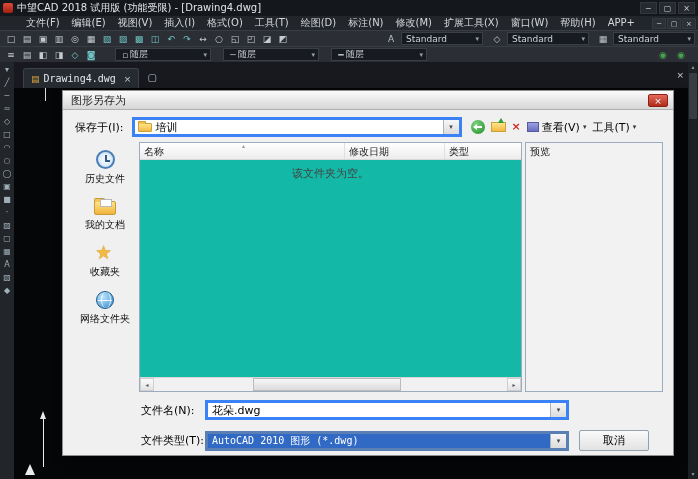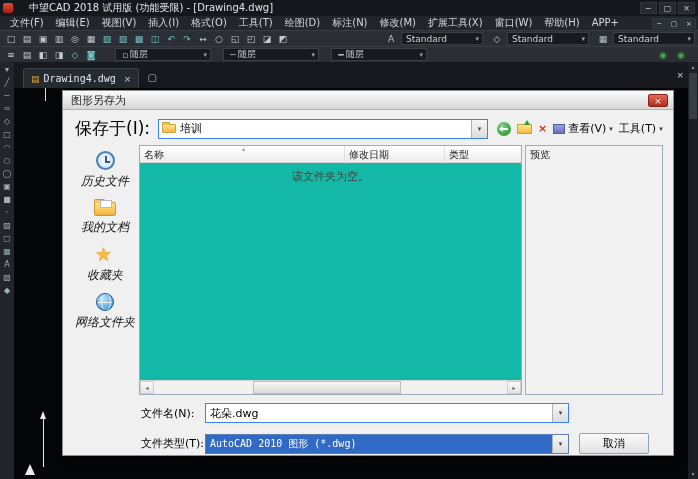--- a/index.html
+++ b/index.html
@@ -4,29 +4,29 @@
 <style>
   * { box-sizing: border-box; }
   html,body { margin:0; padding:0; background:#000; }
   .app {
     position:relative; width:698px; height:479px; overflow:hidden;
     background:#07080a; font-family:"DejaVu Sans","Liberation Sans",sans-serif;
     font-size:11px; cursor:default; user-select:none;
   }
   
   .titlebar { position:absolute; left:0; top:0; right:0; height:16px; background:#14171c;
-    display:flex; align-items:center; padding:0 3px; gap:16px; }
+    display:flex; align-items:center; padding:0 3px; gap:4px; }
   .app-icon { width:10px; height:10px; background:linear-gradient(#e04a39,#a01f12); border-radius:2px; flex:0 0 auto; }
   .title-text { color:#e2e5e9; font-size:10px; white-space:nowrap; }
   .win-btns { margin-left:auto; display:flex; gap:2px; }
   .wbtn { width:17px; height:12px; line-height:11px; text-align:center; font-size:8px;
     color:#c9ced4; background:#262a30; border:1px solid #32373e; }
   
   .menubar { position:absolute; left:0; top:16px; right:0; height:14px; background:#22262b;
-    display:flex; align-items:center; padding-left:4px; }
+    display:flex; align-items:center; padding-left:20px; }
   .menu-items { display:flex; align-items:center; height:100%; }
   .menu-item { padding:0 6px; font-size:10px; color:#d4d8dc; line-height:14px; white-space:nowrap; }
   .doc-btns { margin-left:auto; display:flex; gap:1px; padding-right:2px; }
   .dbtn { width:14px; height:11px; line-height:10px; font-size:7px; text-align:center;
     color:#c9ced4; background:#2b3036; border:1px solid #353a41; }
   
   .toolbar { position:absolute; left:0; right:0; height:16px; background:#2b2f35;
     border-top:1px solid #383d44; display:flex; align-items:center; padding:0 3px; }
   .tb1 { top:30px; } .tb2 { top:46px; }
   .tb-icons { display:flex; align-items:center; }
@@ -69,22 +69,22 @@
   .sarrow.bottom { margin-top:auto; }
   
   .dialog { position:absolute; left:62px; top:90px; width:612px; height:366px; background:#f0f0f0;
     border:1px solid #8f8f8f; box-shadow:3px 4px 10px rgba(0,0,0,.55); color:#000; }
   .dlg-title { height:19px; background:linear-gradient(#fbfbfb,#d6d6d6); border-bottom:1px solid #b0b0b0;
     display:flex; align-items:center; padding:0 5px 0 8px; }
   .dlg-title-text { font-size:11px; color:#222; }
   .dlg-close { margin-left:auto; width:20px; height:13px; line-height:12px; text-align:center;
     background:linear-gradient(#e36a5a,#b02a1b); border:1px solid #8d2015; border-radius:2px; color:#fff; font-size:9px; }
   .dlg-row1 { display:flex; align-items:center; margin:7px 8px 5px 12px; }
-  .r1-label { font-size:17px; margin-right:8px; white-space:nowrap; }
-  .combo { height:20px; background:#fff; border:1px solid #3b82f6; display:inline-flex; align-items:center; }
+  .r1-label { font-size:11px; margin-right:8px; white-space:nowrap; }
+  .combo { height:20px; background:#fff; border:3px solid #3b82f6; display:inline-flex; align-items:center; }
   .combo .dd-btn { margin-left:auto; width:16px; height:100%; background:linear-gradient(#f6f6f6,#dcdcdc);
     border-left:1px solid #aab4bf; font-size:7px; color:#445; display:flex; align-items:center; justify-content:center; }
   .savein { width:330px; padding-left:3px; gap:4px; }
   .folder-ico { position:relative; width:14px; height:9px; background:linear-gradient(#ffe48a,#f4b942);
     border:1px solid #caa23a; border-radius:1px; flex:0 0 auto; }
   .folder-ico::before { content:""; position:absolute; top:-3px; left:-1px; width:6px; height:2px;
     background:#f4c14f; border:1px solid #caa23a; border-bottom:none; border-radius:1px 1px 0 0; }
   .dlg-tools { margin-left:9px; display:flex; align-items:center; gap:6px; }
   .back-ico { display:block; width:14px; height:14px; border-radius:50%;
     background:radial-gradient(circle at 35% 30%, #7dd37f, #1f8c26); position:relative; }
@@ -94,21 +94,21 @@
   .upfolder-ico { display:block; position:relative; width:15px; height:10px;
     background:linear-gradient(#ffe48a,#f4b942); border:1px solid #caa23a; }
   .upfolder-ico::after { content:""; position:absolute; right:1px; top:-5px;
     border-left:3px solid transparent; border-right:3px solid transparent; border-bottom:5px solid #2f9e36; }
   .del-ico { color:#cf2b20; font-size:11px; font-weight:bold; line-height:14px; }
   .menu-btnlike { display:flex; align-items:center; font-size:11px; white-space:nowrap; }
   .view-ico { width:12px; height:10px; background:linear-gradient(#9aa0e0,#6a6fc0); border:1px solid #555a9a; margin-right:3px; }
   .dlg-main { display:flex; margin:0 10px; height:250px; }
   .places { width:64px; padding-top:2px; display:flex; flex-direction:column; align-items:center; }
   .place { width:100%; height:47px; display:flex; flex-direction:column; align-items:center; justify-content:center; gap:3px; }
-  .place-label { font-size:12px; color:#111; white-space:nowrap;font-style:italic; }
+  .place-label { font-size:10px; color:#111; white-space:nowrap; }
   .sb-ico { position:relative; width:22px; height:18px; }
   .sb-ico.ic-history { width:19px; height:19px; border-radius:50%;
     background:radial-gradient(#eef6ff 30%, #bcd8f0); border:2px solid #4a7fb5; }
   .sb-ico.ic-history::before { content:""; position:absolute; left:7px; top:3px; width:2px; height:6px; background:#345a7a; }
   .sb-ico.ic-history::after { content:""; position:absolute; left:7px; top:8px; width:5px; height:2px; background:#345a7a; }
   .sb-ico.ic-desktop { width:20px; height:14px; background:linear-gradient(#9fd0f0,#3a79b8);
     border:2px solid #2c5d8f; border-radius:2px; }
   .sb-ico.ic-desktop::after { content:""; position:absolute; left:4px; bottom:-5px; width:8px; height:3px; background:#2c5d8f; }
   .sb-ico.ic-docs { width:22px; height:14px; margin-top:3px; background:linear-gradient(#ffe48a,#f0b43c);
     border:1px solid #c79a33; border-radius:2px; }

